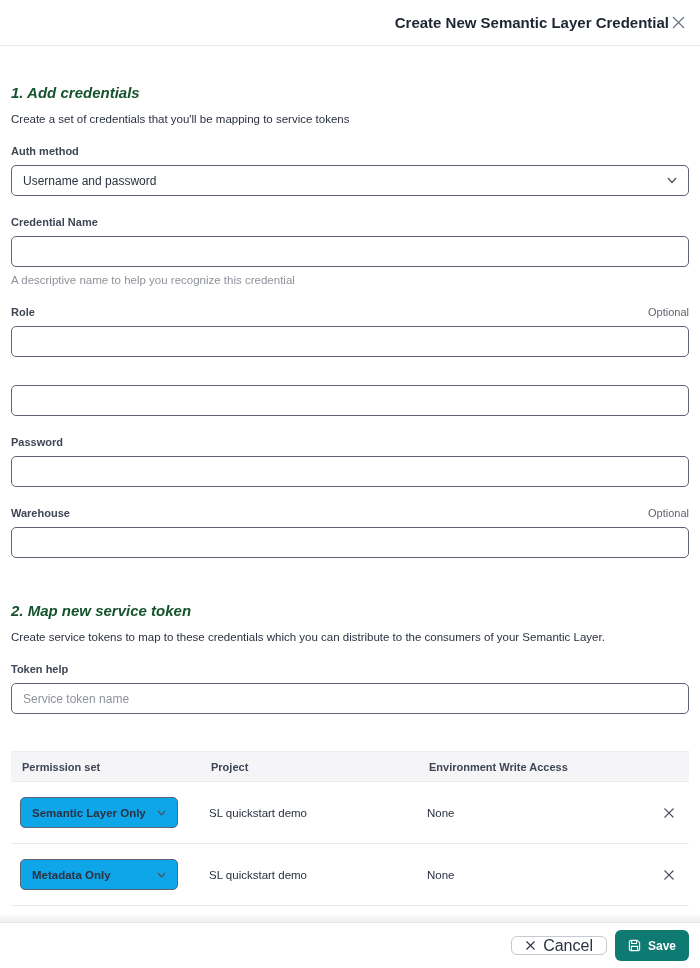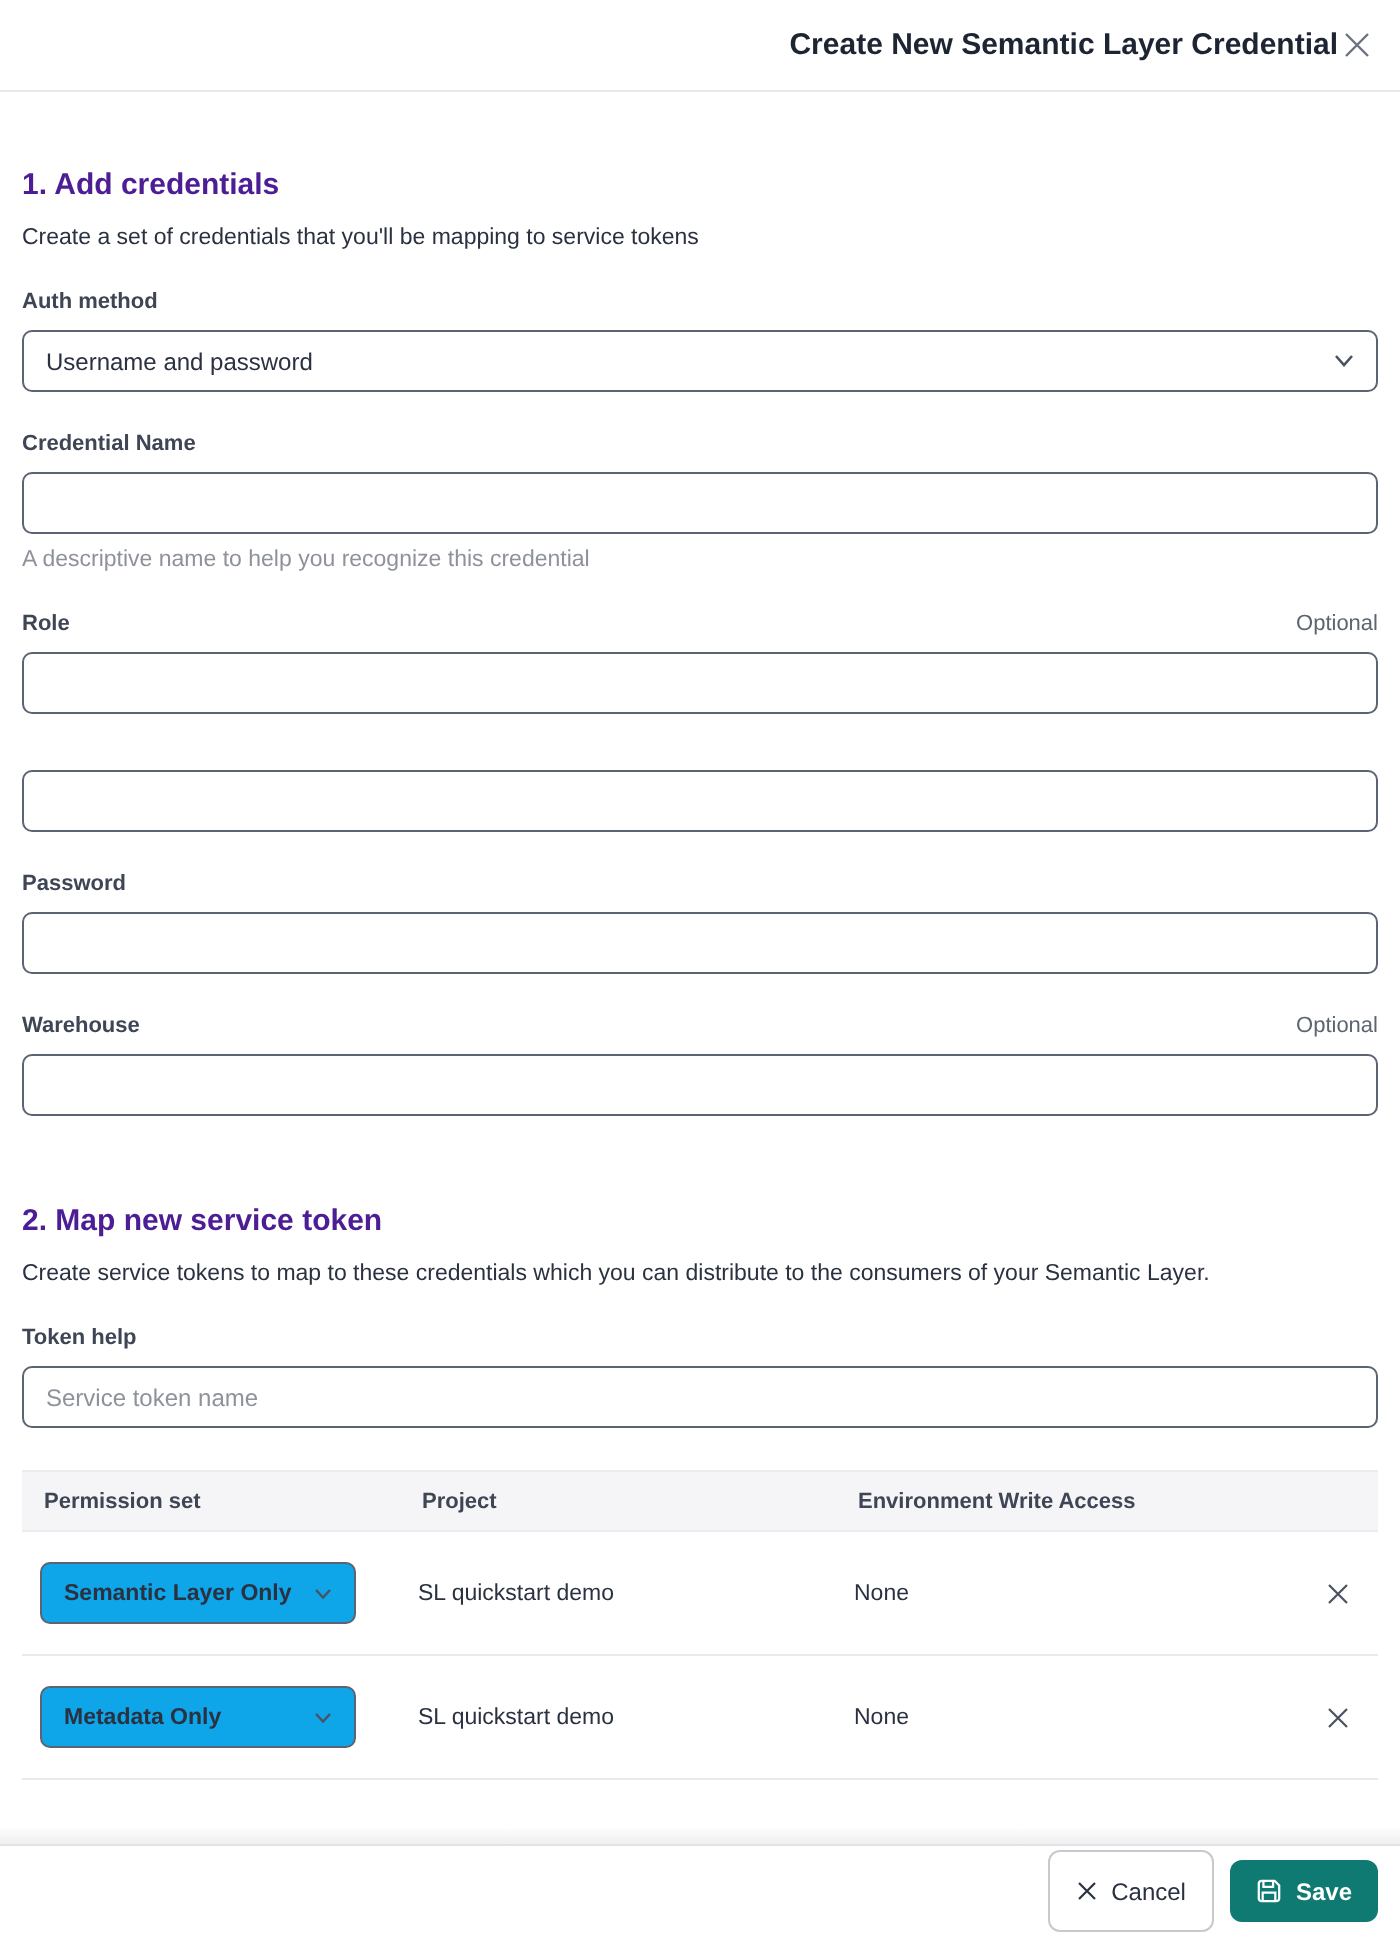--- a/index.html
+++ b/index.html
@@ -15,21 +15,21 @@
     flex:0 0 46px; display:flex; align-items:center; justify-content:flex-end;
     padding:0 12px; border-bottom:1px solid #e7e8ea; background:#fff;
   }
   .modal-title { font-size:15px; font-weight:700; color:#1e2532; }
   .icon-btn {
     background:none; border:none; cursor:pointer; padding:2px;
     display:flex; align-items:center; justify-content:center; color:#6b7280;
   }
   
   .content { flex:1 1 auto; padding:38px 11px 0 11px; background:#fff; overflow:hidden; }
-  .section-heading { font-size:15px; font-weight:700; color:#4c1d95; }
+  .section-heading { font-size:15px; font-weight:700; color:#14532d;font-style:italic; }
   .section-desc { font-size:11.5px; color:#2a3140; margin-top:12px; }
   .field { margin-top:20px; }
   .label-row { display:flex; align-items:baseline; justify-content:space-between; }
   .field-label { font-size:11px; font-weight:700; color:#3e4554; }
   .optional-tag { font-size:11px; color:#5d6470; }
   .text-input, .select-box {
     margin-top:8px; width:100%; height:31px;
     border:1px solid #5c6372; border-radius:5px; background:#fff;
     font-family:"Liberation Sans", sans-serif; font-size:12px; color:#2a3140;
     padding:0 11px; outline:none;
@@ -38,21 +38,21 @@
   .select-box {
     display:flex; align-items:center; justify-content:space-between;
     cursor:pointer; text-align:left;
   }
   .select-box .chev { color:#4a5160; flex:0 0 auto; }
   .helper-text { font-size:11.5px; color:#8e929a; margin-top:7px; }
   .section-2 { margin-top:44px; }
   .docs-note { font-size:11.5px; color:#2a3140; margin-top:23px; }
   .docs-link { color:#12807a; text-decoration:underline; cursor:pointer; }
   
-  .perm-table { margin-top:21px; }
+  .perm-table { margin-top:37px; }
   .perm-grid { display:grid; grid-template-columns:189px 218px 1fr 40px; align-items:center; }
   .perm-head {
     background:#f5f5f7; border-top:1px solid #ececee; border-bottom:1px solid #ececee;
     height:31px; padding-left:11px;
   }
   .perm-head .th { font-size:11px; font-weight:700; color:#3e4554; }
   .perm-row { padding:15px 0 15px 9px; border-bottom:1px solid #e9eaec; }
   .row-select {
     width:158px; height:31px; border:1px solid #5c6372; border-radius:5px; background:#0ea5e9;
     display:flex; align-items:center; justify-content:space-between; padding:0 11px;
@@ -62,22 +62,22 @@
   .row-cell { font-size:11.5px; color:#2a3140; }
   .row-remove { justify-self:center; color:#4a5160; }
   
   .footer-shadow { flex:0 0 8px; background:linear-gradient(#fdfdfd,#efefef); }
   .modal-footer {
     flex:0 0 46px; background:#fff; border-top:1px solid #e2e3e5;
     display:flex; align-items:center; justify-content:flex-end; gap:8px; padding:0 11px;
   }
   .cancel-btn {
     display:inline-flex; align-items:center; gap:7px; background:#fff;
-    border:1px solid #c6c9ce; border-radius:6px; height:41px; padding:0 13px;
-    font-size:12px; color:#2a3140; cursor:pointer;
+    border:1px solid #c6c9ce; border-radius:6px; height:19px; padding:0 13px;
+    font-size:16px; color:#2a3140; cursor:pointer;
     font-family:"Liberation Sans", sans-serif;
   }
   .save-btn {
     display:inline-flex; align-items:center; gap:7px; background:#0e7a72;
     border:none; border-radius:6px; height:31px; padding:0 13px;
     font-size:12px; font-weight:700; color:#fff; cursor:pointer;
     font-family:"Liberation Sans", sans-serif;
   }
   svg { display:block; }
 </style>

